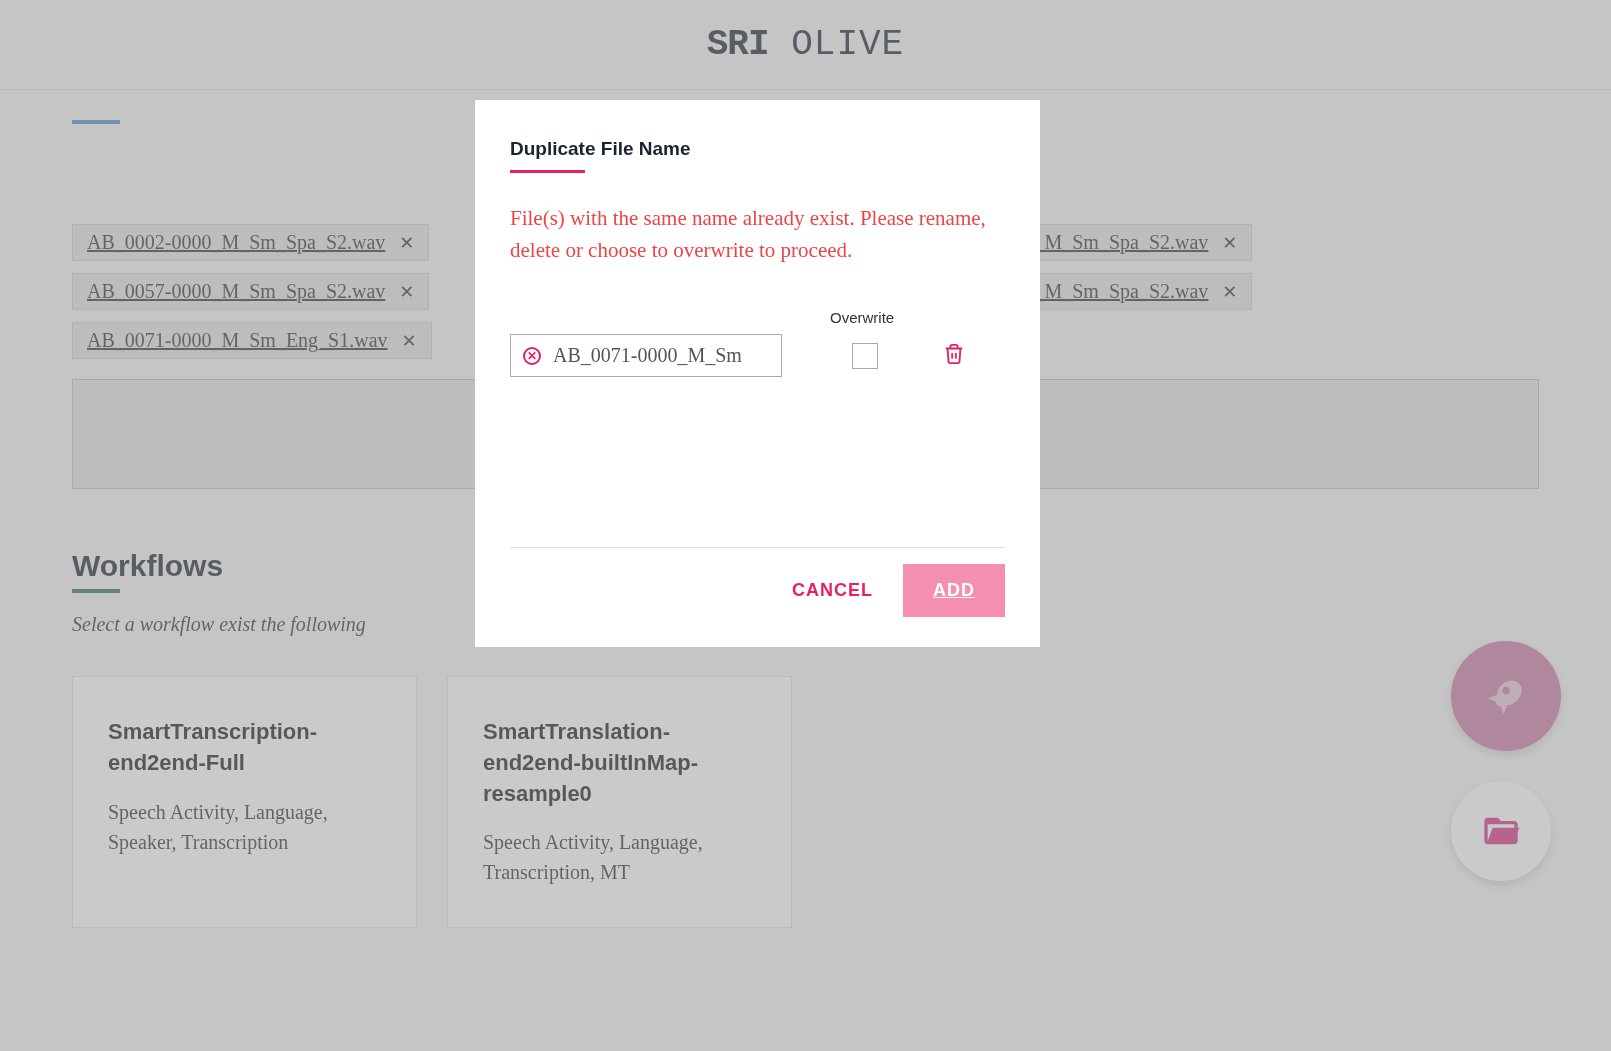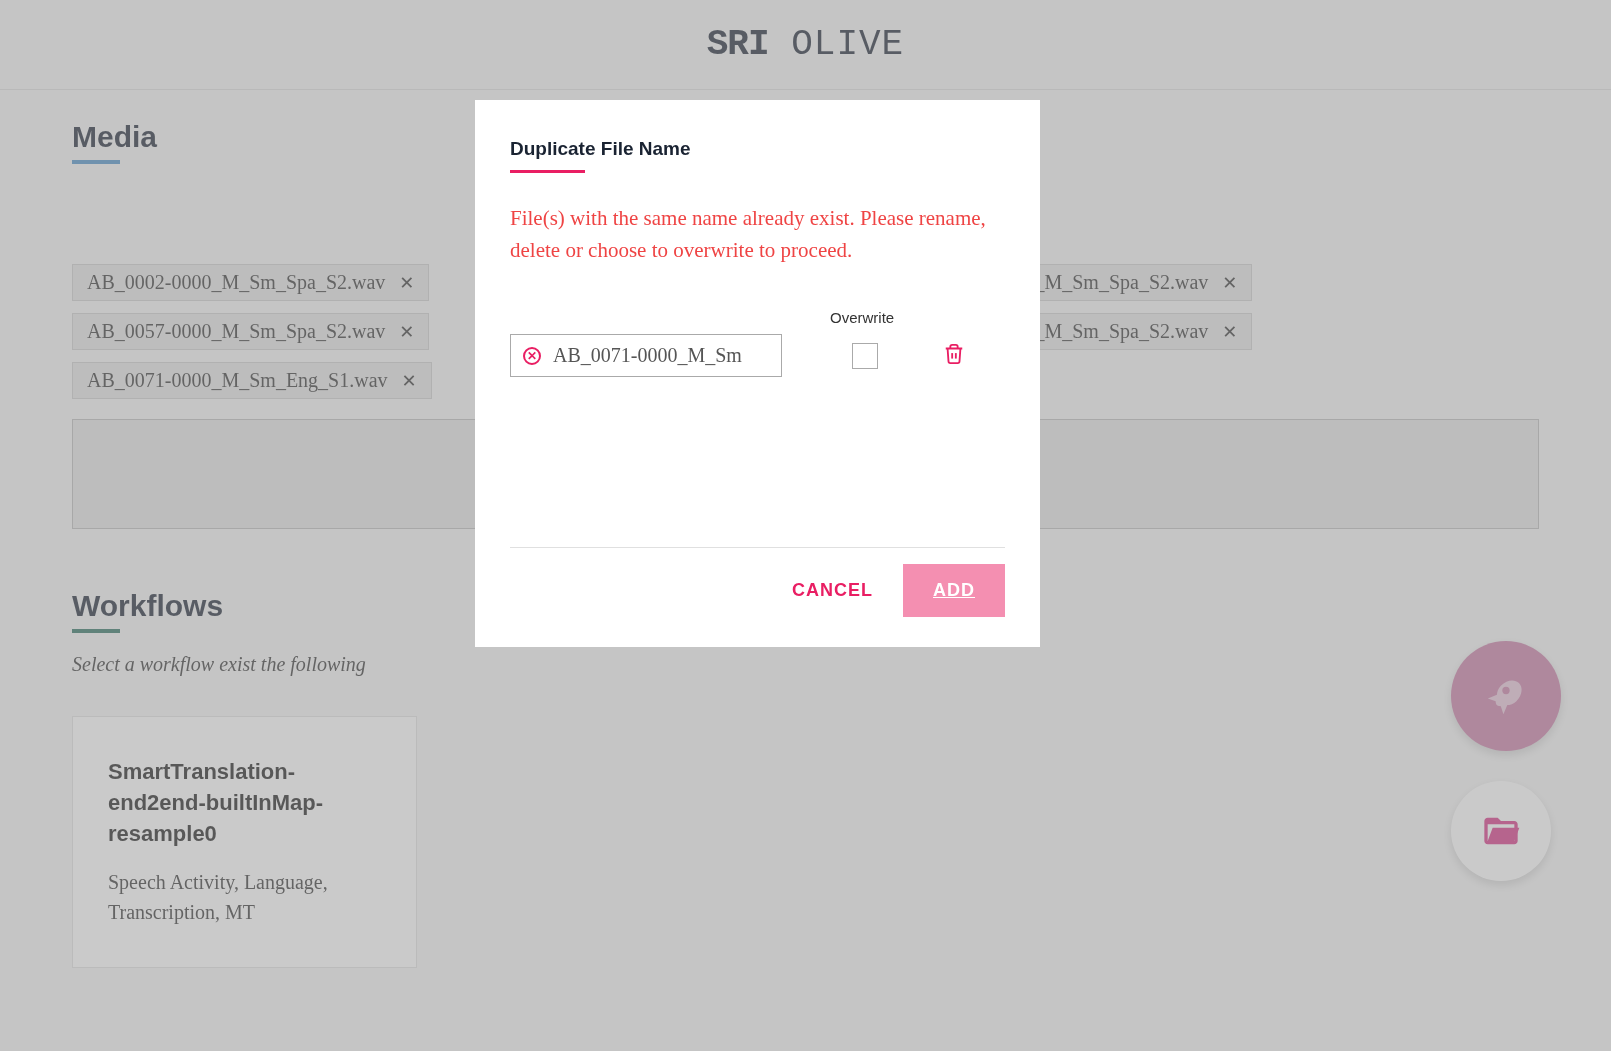--- a/index.html
+++ b/index.html
@@ -75,20 +75,21 @@
   background: #e5e5e5;
   border: 1px solid #ccc;
   display: inline-flex;
   align-items: center;
   padding: 6px 10px 6px 14px;
   font-size: 20px;
   color: #333;
 }
 .chip-label {
   margin-right: 10px;
+  text-decoration: underline;
 }
 .chip-close {
   font-family: Arial, sans-serif;
   font-size: 18px;
   color: #333;
   cursor: pointer;
   padding: 0 4px;
 }
 .dropzone {
   border: 1px solid #bbb;
@@ -282,21 +283,20 @@
 
 <div class="header">
   <div class="logo">
     <b>SRI</b>
     <span>OLIVE</span>
   </div>
 </div>
 
 <div class="page-content">
   <div>
-    <div class="section-title">Media</div>
     <div class="media-underline"></div>
 
     <div class="chips-area">
       <div class="chip-row">
         <div class="chip">
           <span class="chip-label">AB_0002-0000_M_Sm_Spa_S2.wav</span>
           <span class="chip-close">✕</span>
         </div>
         <div class="chip" style="margin-left:560px;">
           <span class="chip-label">_M_Sm_Spa_S2.wav</span>
@@ -323,20 +323,24 @@
 
     <div class="dropzone"></div>
   </div>
 
   <div class="workflows-section">
     <div class="section-title">Workflows</div>
     <div class="workflows-underline"></div>
     <div class="subtitle">Select a workflow exist the following</div>
 
     <div class="workflow-cards">
+      <div class="workflow-card">
+        <div class="workflow-card-title">SmartTranscription-end2end-Full</div>
+        <div class="workflow-card-desc">Speech Activity, Language, Speaker, Transcription</div>
+      </div>
       <div class="workflow-card">
         <div class="workflow-card-title">SmartTranslation-end2end-builtInMap-resample0</div>
         <div class="workflow-card-desc">Speech Activity, Language, Transcription, MT</div>
       </div>
     </div>
   </div>
 </div>
 
 <div class="fab-container">
   <div class="fab fab-rocket">

